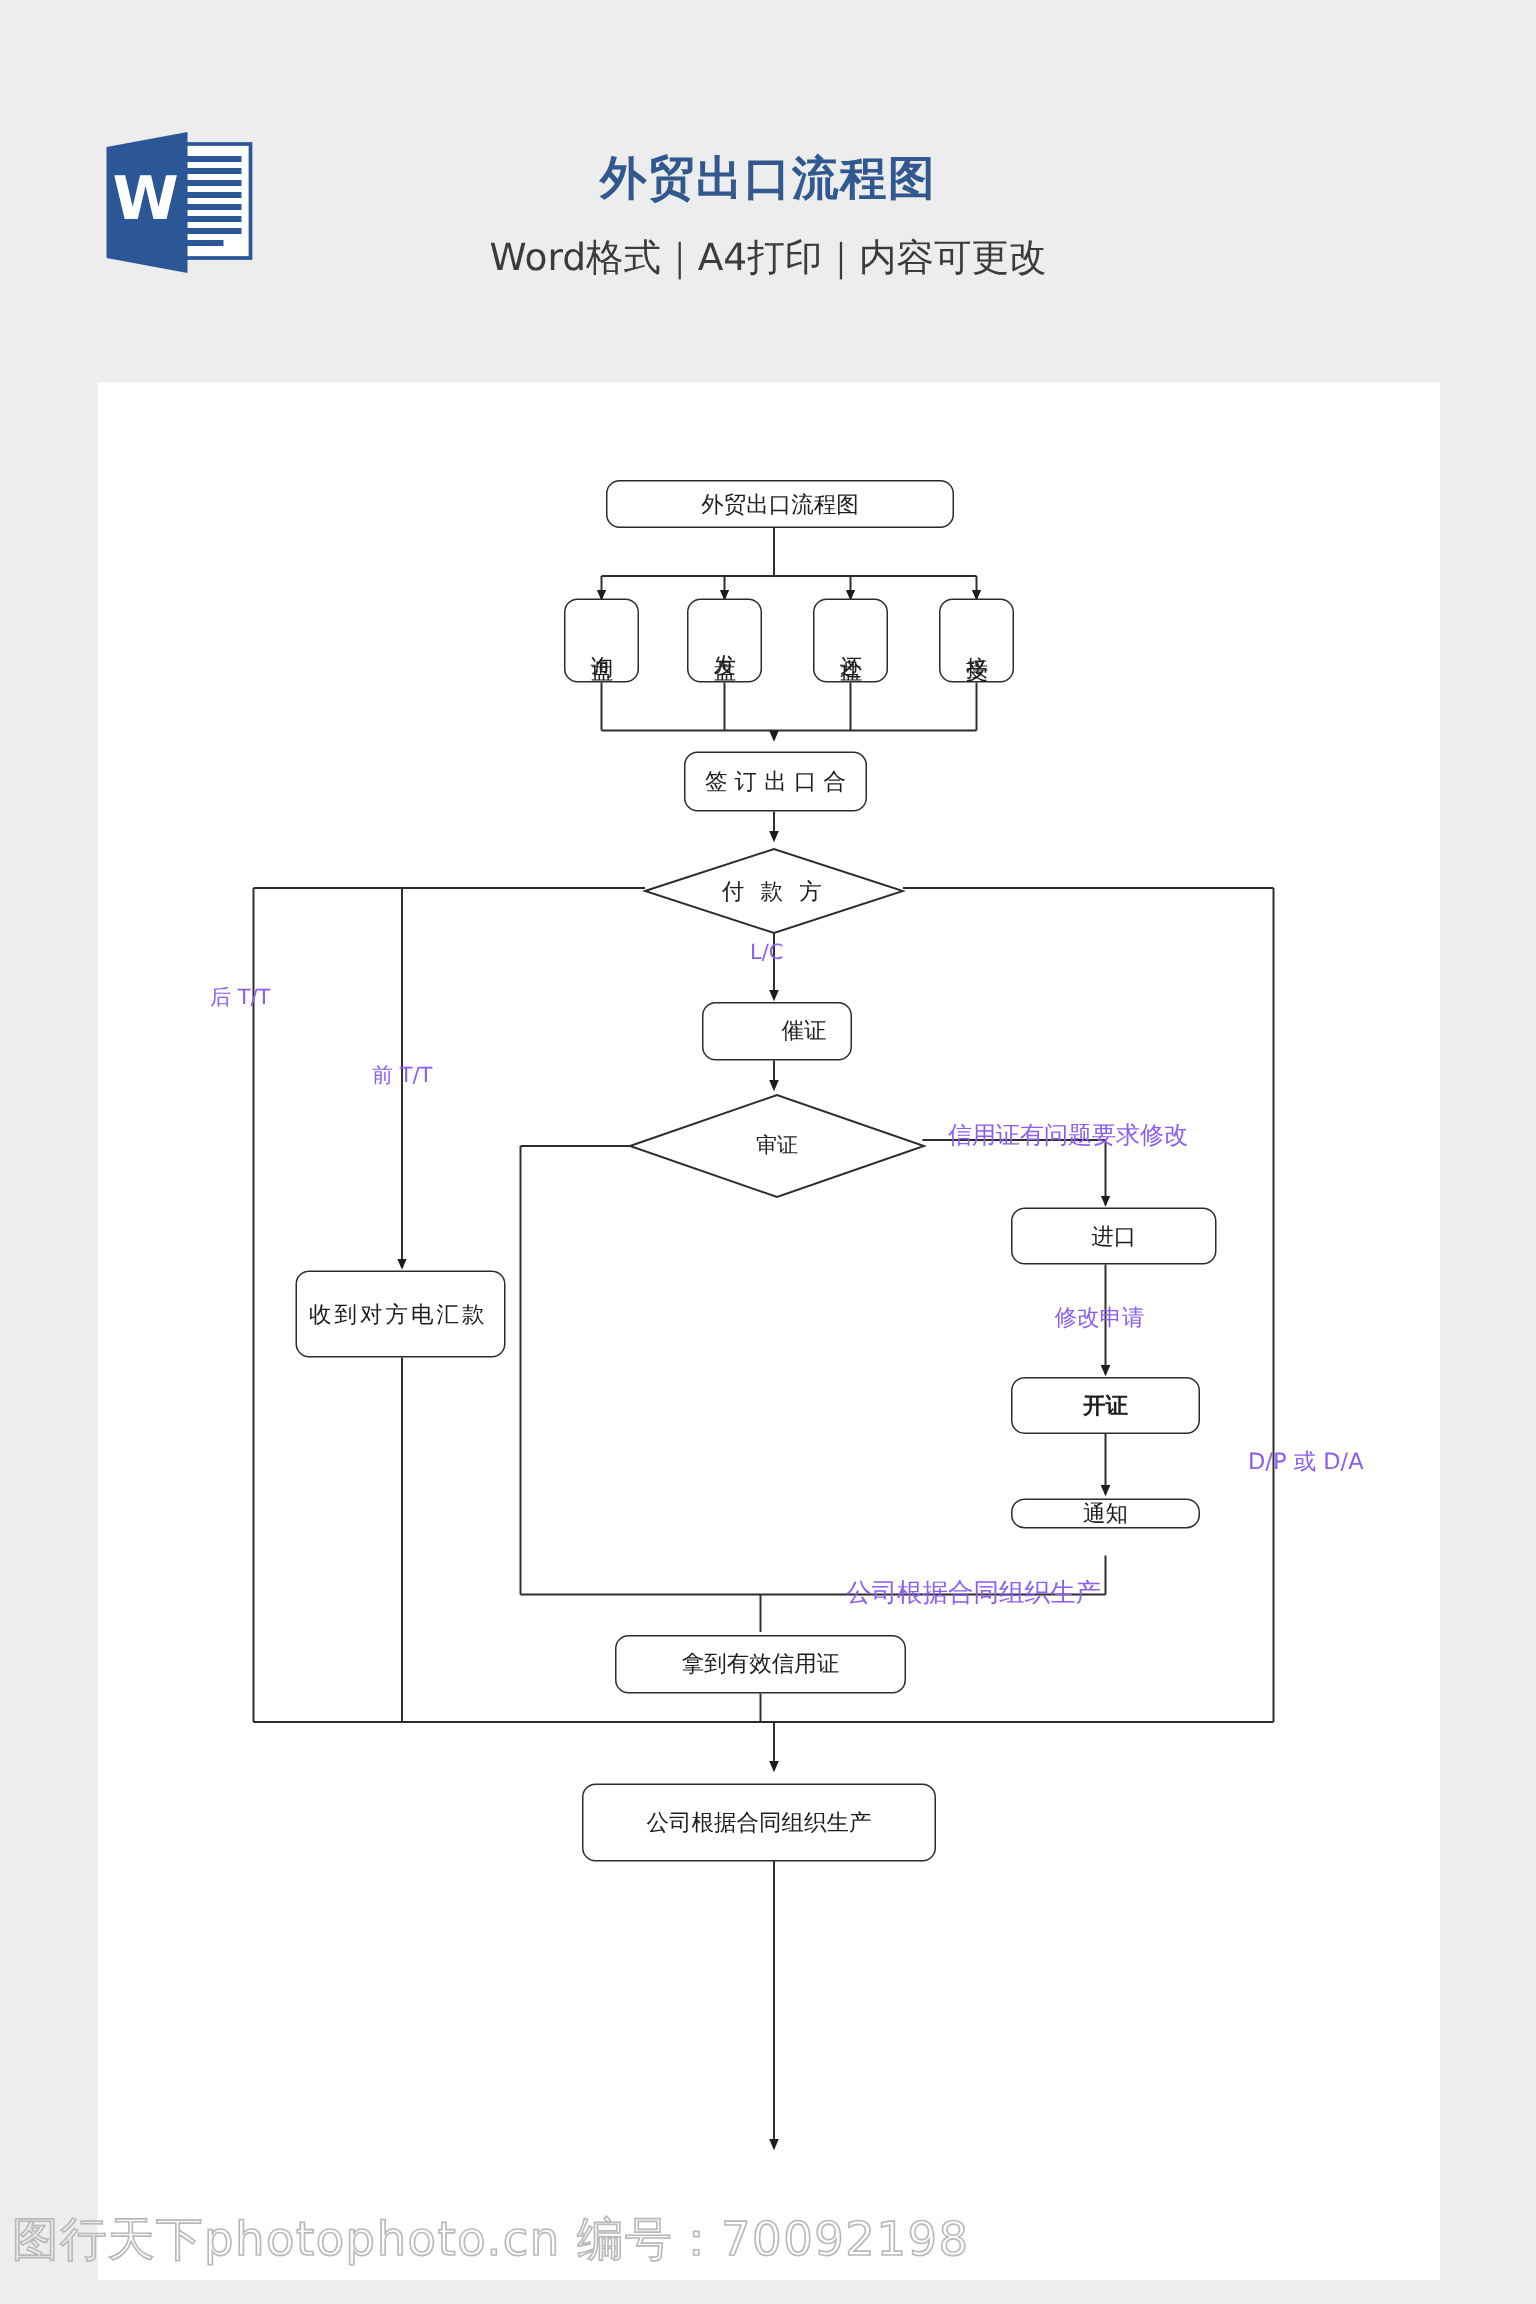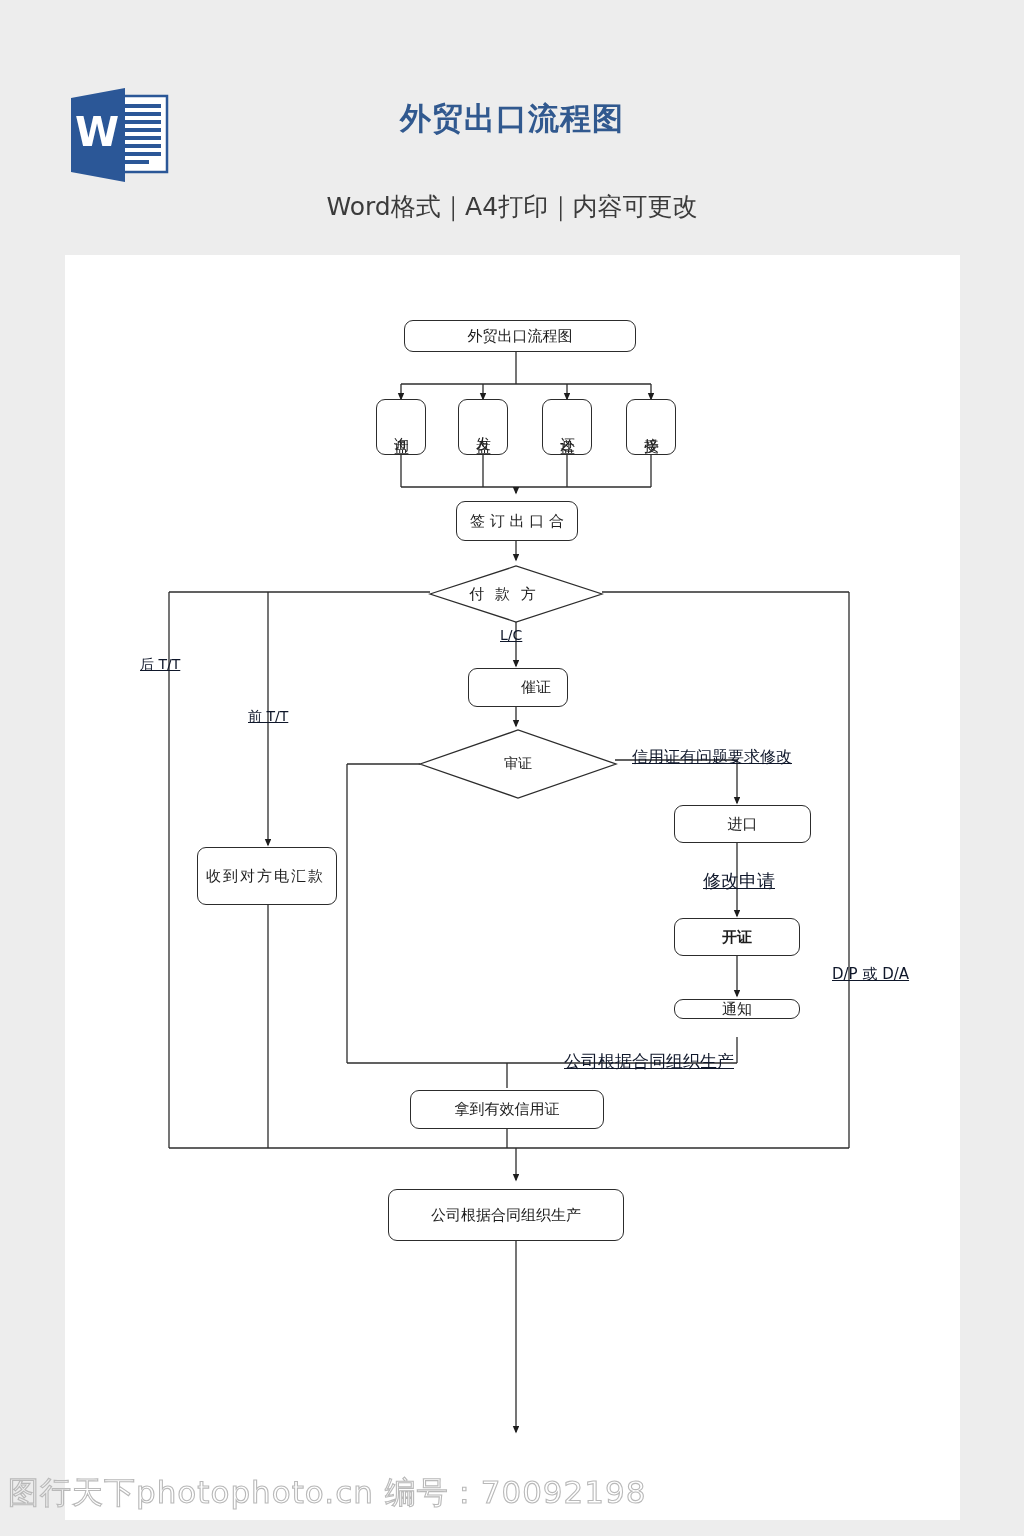--- a/index.html
+++ b/index.html
@@ -14,21 +14,20 @@
   #word-icon{position:absolute;left:63px;top:86px;width:110px;height:98px;}
   #page-title{
     position:absolute;left:0;top:98px;width:1024px;text-align:center;
     font-size:31px;font-weight:bold;color:#31598f;letter-spacing:1px;
     font-family:"DejaVu Sans","Liberation Sans",sans-serif;
   }
   #page-subtitle{
     position:absolute;left:0;top:155px;width:1024px;text-align:center;
     font-size:25px;color:#3b3b3b;letter-spacing:0px;
     font-family:"DejaVu Sans","Liberation Sans",sans-serif;
-    margin-top:35px;
   }
   
   #doc-page{
     position:absolute;left:65px;top:255px;width:895px;height:1265px;
     background:#ffffff;
   }
   
   #flowchart{position:absolute;left:0;top:0;width:1024px;height:1536px;
              pointer-events:none;}
   
@@ -46,21 +45,21 @@
   .node.lj{justify-content:flex-start;text-align:left;padding:4px 8px;}
   .diamond-label{
     position:absolute;
     font-family:"DejaVu Sans","Liberation Sans",sans-serif;
     color:#1d1d1d;text-align:center;
     display:flex;align-items:center;justify-content:center;
   }
   .edge-label{
     position:absolute;
     font-family:"DejaVu Sans","Liberation Sans",sans-serif;
-    color:#0f172a;white-space:nowrap;text-decoration:underline;
+    color:#8b5cf6;white-space:nowrap;
   }
   
   #watermark{
     position:absolute;left:8px;top:1472px;
     font-size:31px;letter-spacing:1px;
     font-family:"DejaVu Sans","Liberation Sans",sans-serif;
     color:transparent;
     -webkit-text-stroke:1.1px #b9b9b9;
     white-space:nowrap;
   }
@@ -175,21 +174,21 @@
     <span>接受</span>
   </div>
 
   <div class="node" style="left:456px;top:501px;width:122px;height:40px;font-size:15px;">
     <span>签 订 出 口 合</span>
   </div>
 
   <svg style="position:absolute;left:428px;top:564px;width:176px;height:60px;">
     <polygon points="2,30 88,2 174,30 88,58" fill="#fff" stroke="#2c2c2c" stroke-width="1.3"></polygon>
   </svg>
-  <div class="diamond-label" style="left:416px;top:564px;width:176px;height:60px;font-size:15px;letter-spacing:3px;">
+  <div class="diamond-label" style="left:428px;top:564px;width:176px;height:60px;font-size:15px;letter-spacing:3px;">
     <span>付 款 方</span>
   </div>
 
   <div class="node" style="left:468px;top:668px;width:100px;height:39px;font-size:15px;padding-left:36px;">
     <span>催证</span>
   </div>
 
   <svg style="position:absolute;left:418px;top:728px;width:200px;height:72px;">
     <polygon points="2,36 100,2 198,36 100,70" fill="#fff" stroke="#2c2c2c" stroke-width="1.3"></polygon>
   </svg>
@@ -226,21 +225,21 @@
   </div>
   <div class="edge-label" style="left:140px;top:656px;font-size:14px;">
     <span>后 T/T</span>
   </div>
   <div class="edge-label" style="left:248px;top:708px;font-size:14px;">
     <span>前 T/T</span>
   </div>
   <div class="edge-label" style="left:632px;top:747px;font-size:16px;">
     <span>信用证有问题要求修改</span>
   </div>
-  <div class="edge-label" style="left:703px;top:869px;font-size:18px;">
+  <div class="edge-label" style="left:703px;top:869px;font-size:15px;">
     <span>修改申请</span>
   </div>
   <div class="edge-label" style="left:832px;top:965px;font-size:15px;">
     <span>D/P 或 D/A</span>
   </div>
   <div class="edge-label" style="left:564px;top:1050px;font-size:17px;">
     <span>公司根据合同组织生产</span>
   </div>
 </div>
 

